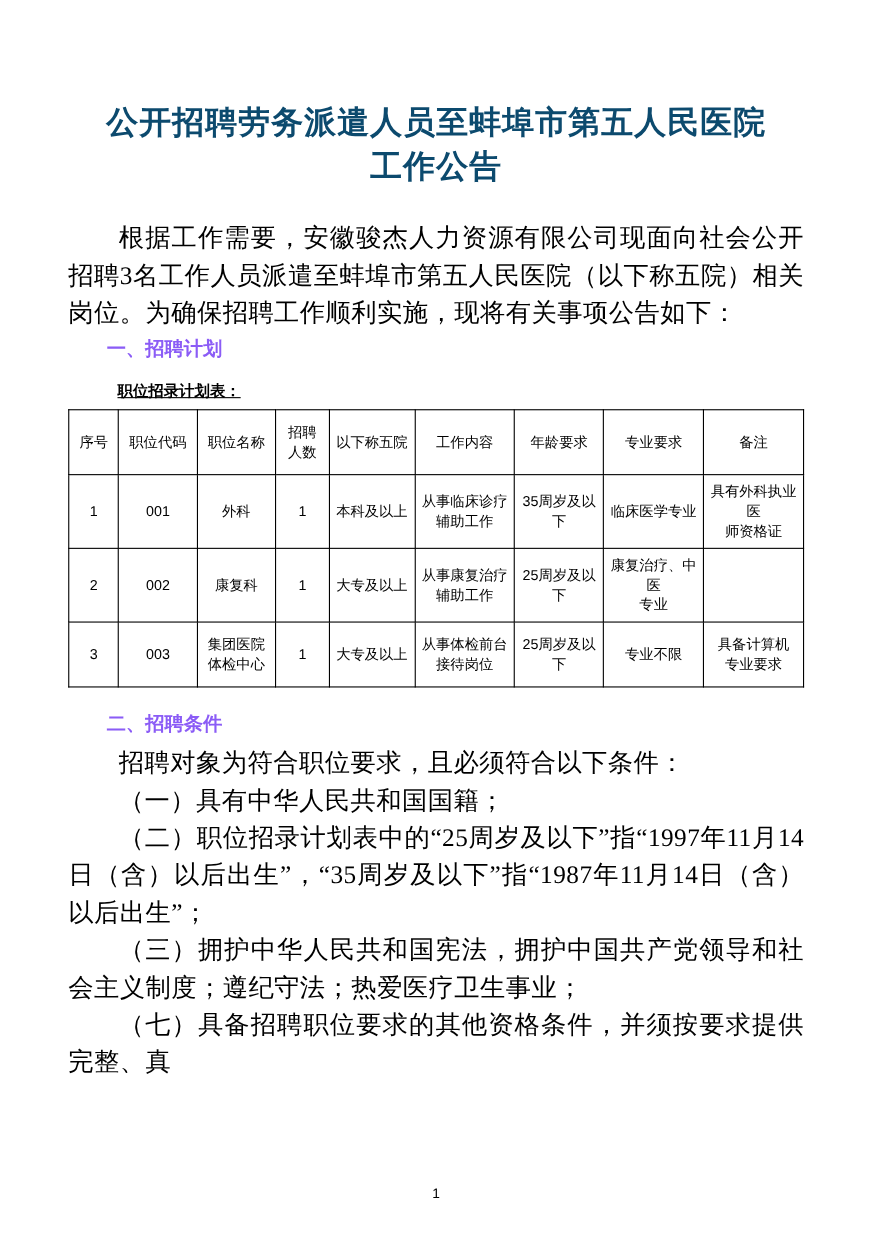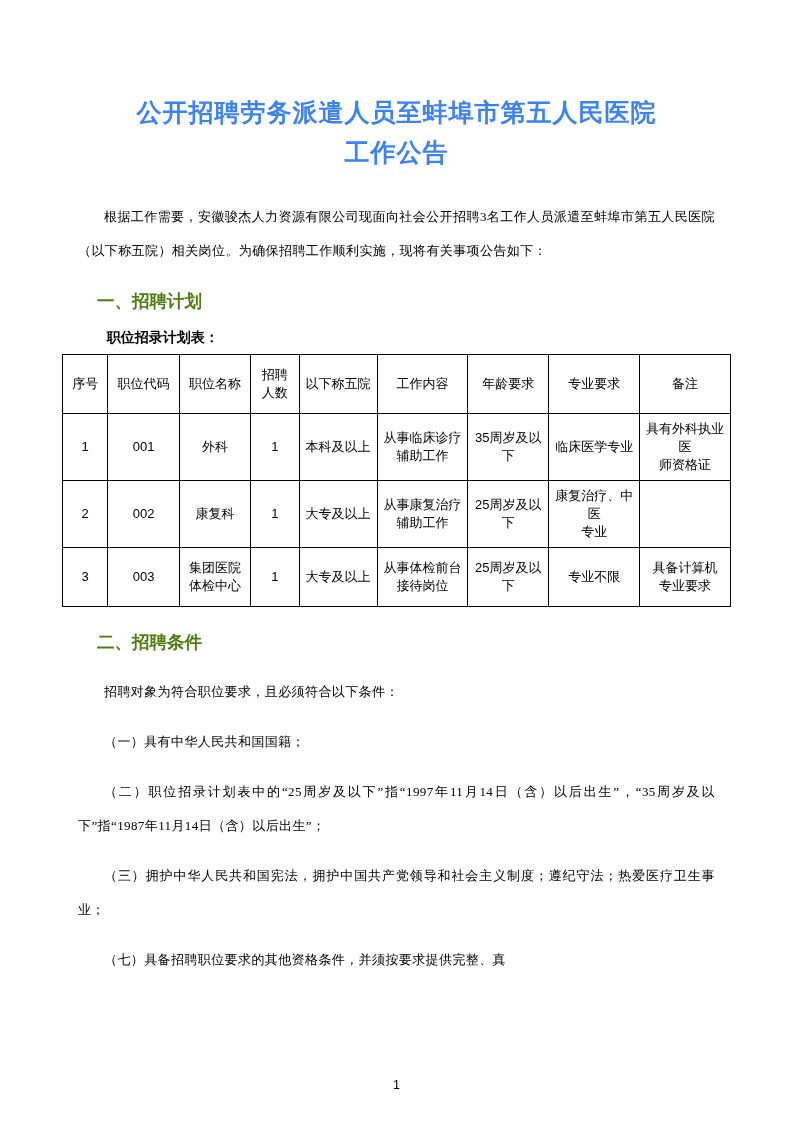--- a/index.html
+++ b/index.html
@@ -15,58 +15,59 @@
     position: relative;
   }
   .page {
     width: 793px;
     height: 1122px;
     box-sizing: border-box;
     padding: 78px 62px 30px 62px;
     position: relative;
   }
   .doc-title {
-    color: #3b82f6;
+    color: #0c4a6e;
     font-weight: bold;
-    font-size: 25px;
+    font-size: 29px;
     line-height: 40px;
     text-align: center;
     letter-spacing: 1px;
     margin: 14px 30px 0 30px;
     font-family: "Liberation Sans", "DejaVu Sans", sans-serif;
   }
   .body-text {
-    font-size: 13px;
+    font-size: 23px;
     line-height: 34px;
     text-align: justify;
-    margin: 16px;
+    margin: 0;
     letter-spacing: 0.4px;
   }
   .indent {
     text-indent: 2em;
   }
   .first-block {
     margin-top: 28px;
   }
   .section-head {
     font-size: 17.5px;
     line-height: 34px;
     font-weight: bold;
-    color: #4d7c0f;
+    color: #8b5cf6;
     text-indent: 2em;
-    font-family: Liberation Sans, sans-serif;
+    font-family: Liberation Mono, monospace;
     margin: 0;
   }
   .table-caption {
     font-size: 14px;
     line-height: 30px;
     text-indent: 3.2em;
     margin: 4px 0 2px 0;
     font-weight: bold;
     font-family: "Liberation Sans", "DejaVu Sans", sans-serif;
+    text-decoration: underline;
   }
   table.plan {
     border-collapse: collapse;
     width: 100%;
     margin: 0 auto 18px auto;
     table-layout: fixed;
   }
   table.plan th, table.plan td {
     border: 1px solid #000;
     text-align: center;

